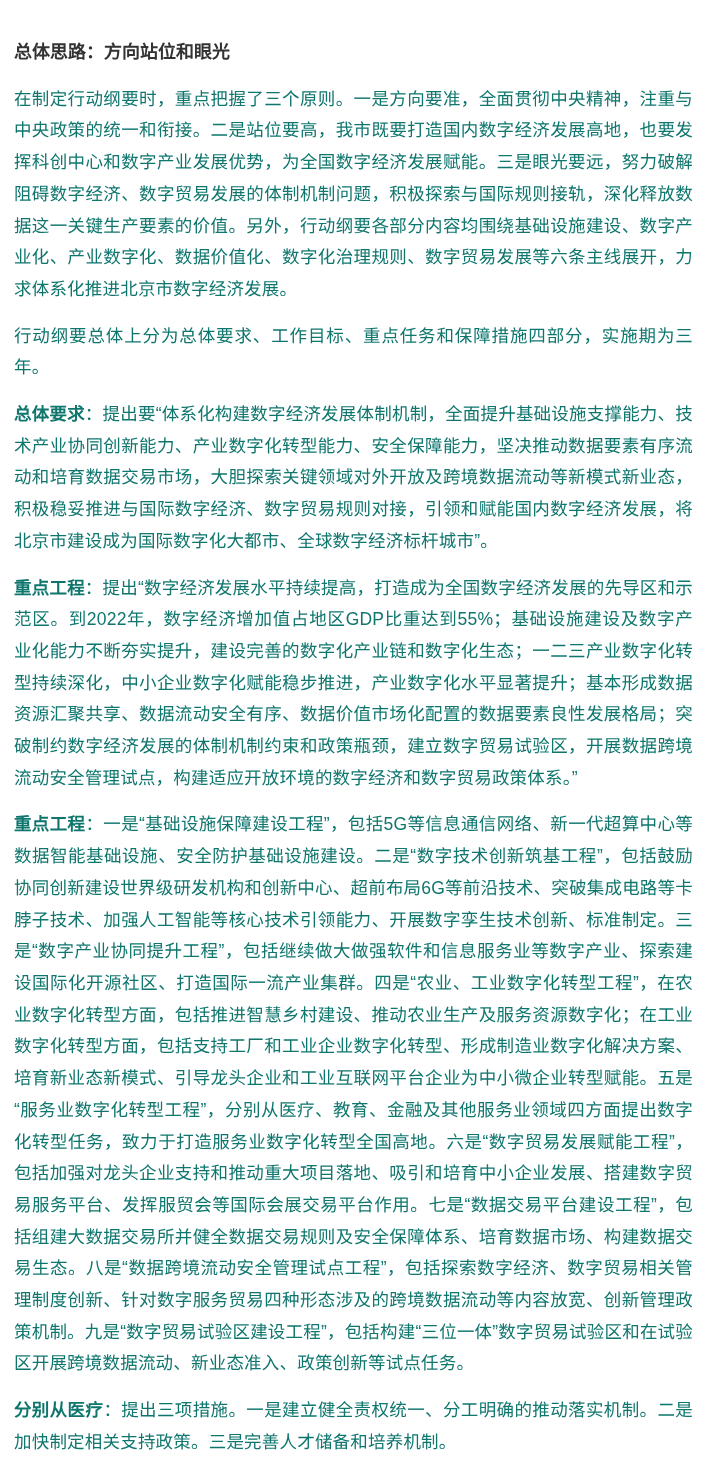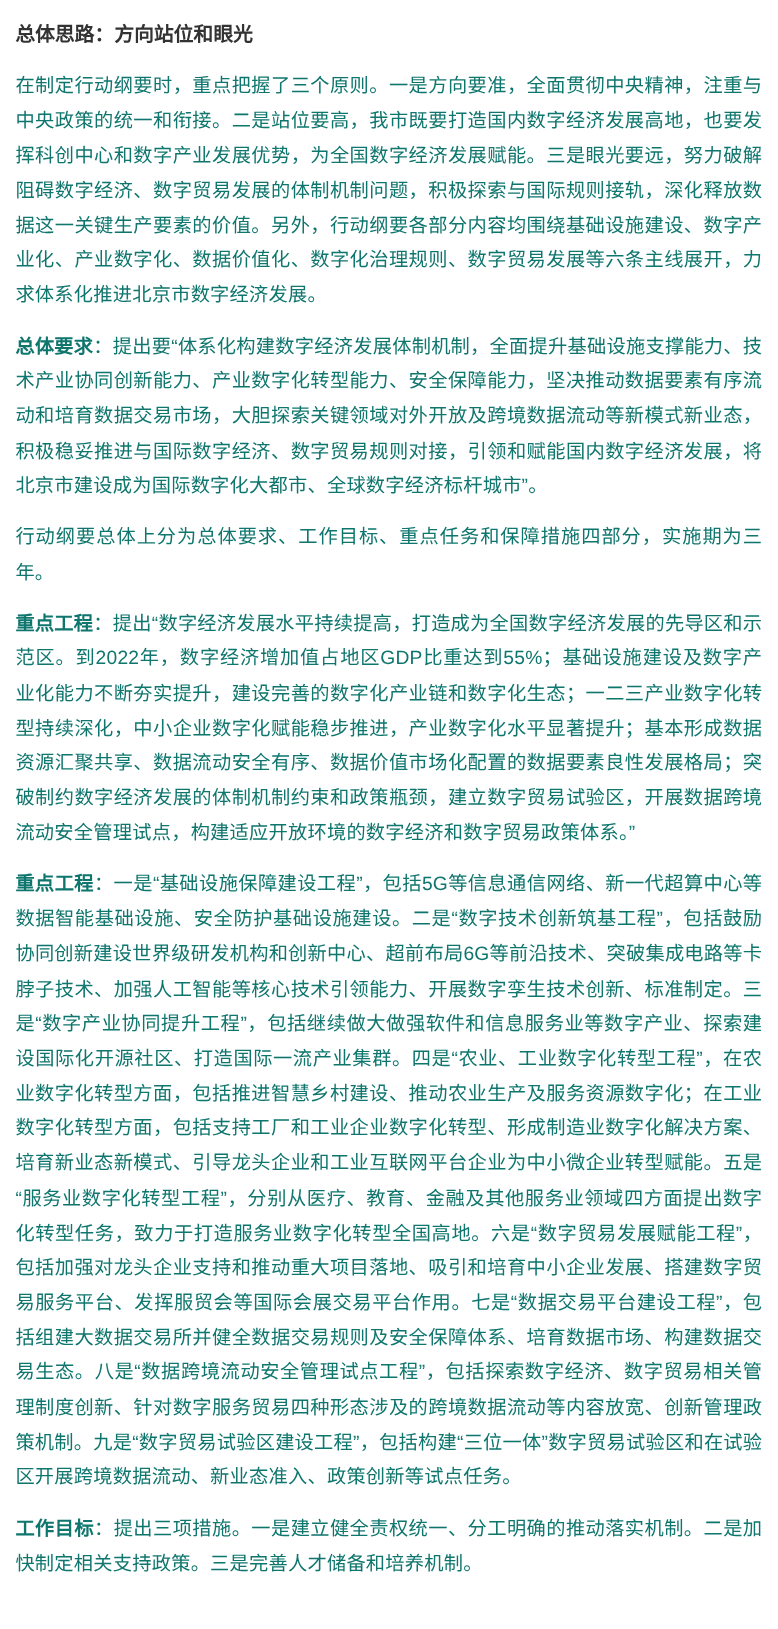--- a/index.html
+++ b/index.html
@@ -18,21 +18,21 @@
     padding: 6px 14px 12px 14px;
   }
   .heading {
     font-size: 18px;
     font-weight: 700;
     line-height: 31.7px;
     margin: 24px 0 15px 0;
     color: #333333;
   }
   .heading:first-child {
-    margin-top: 10px;
+    margin-top: 31px;
   }
   .para {
     font-size: 17.5px;
     line-height: 31.7px;
     margin: 15px 0;
     text-align: justify;
     letter-spacing: 0.2px;
     word-break: break-all;
     color: #0f766e;
   }
@@ -43,23 +43,23 @@
 </head>
 <body>
 
 <main class="article">
 
   <h2 class="heading">总体思路：方向站位和眼光</h2>
 
   <p class="para"><span>在制定行动纲要时，重点把握了三个原则。一是方向要准，全面贯彻中央精神，注重与中央政策的统一和衔接。二是站位要高，我市既要打造国内数字经济发展高地，也要发挥科创中心和数字产业发展优势，为全国数字经济发展赋能。三是眼光要远，努力破解阻碍数字经济、数字贸易发展的体制机制问题，积极探索与国际规则接轨，深化释放数据这一关键生产要素的价值。另外，行动纲要各部分内容均围绕基础设施建设、数字产业化、产业数字化、数据价值化、数字化治理规则、数字贸易发展等六条主线展开，力求体系化推进北京市数字经济发展。</span></p>
 
 
+  <p class="para"><span>行动纲要总体上分为总体要求、工作目标、重点任务和保障措施四部分，实施期为三年。</span></p>
+
   <p class="para"><strong class="lead">总体要求</strong><span>：提出要“体系化构建数字经济发展体制机制，全面提升基础设施支撑能力、技术产业协同创新能力、产业数字化转型能力、安全保障能力，坚决推动数据要素有序流动和培育数据交易市场，大胆探索关键领域对外开放及跨境数据流动等新模式新业态，积极稳妥推进与国际数字经济、数字贸易规则对接，引领和赋能国内数字经济发展，将北京市建设成为国际数字化大都市、全球数字经济标杆城市”。</span></p>
-
-  <p class="para"><span>行动纲要总体上分为总体要求、工作目标、重点任务和保障措施四部分，实施期为三年。</span></p>
 
   <p class="para"><strong class="lead">重点工程</strong><span>：提出“数字经济发展水平持续提高，打造成为全国数字经济发展的先导区和示范区。到2022年，数字经济增加值占地区GDP比重达到55%；基础设施建设及数字产业化能力不断夯实提升，建设完善的数字化产业链和数字化生态；一二三产业数字化转型持续深化，中小企业数字化赋能稳步推进，产业数字化水平显著提升；基本形成数据资源汇聚共享、数据流动安全有序、数据价值市场化配置的数据要素良性发展格局；突破制约数字经济发展的体制机制约束和政策瓶颈，建立数字贸易试验区，开展数据跨境流动安全管理试点，构建适应开放环境的数字经济和数字贸易政策体系。”</span></p>
 
   <p class="para"><strong class="lead">重点工程</strong><span>：一是“基础设施保障建设工程”，包括5G等信息通信网络、新一代超算中心等数据智能基础设施、安全防护基础设施建设。二是“数字技术创新筑基工程”，包括鼓励协同创新建设世界级研发机构和创新中心、超前布局6G等前沿技术、突破集成电路等卡脖子技术、加强人工智能等核心技术引领能力、开展数字孪生技术创新、标准制定。三是“数字产业协同提升工程”，包括继续做大做强软件和信息服务业等数字产业、探索建设国际化开源社区、打造国际一流产业集群。四是“农业、工业数字化转型工程”，在农业数字化转型方面，包括推进智慧乡村建设、推动农业生产及服务资源数字化；在工业数字化转型方面，包括支持工厂和工业企业数字化转型、形成制造业数字化解决方案、培育新业态新模式、引导龙头企业和工业互联网平台企业为中小微企业转型赋能。五是“服务业数字化转型工程”，分别从医疗、教育、金融及其他服务业领域四方面提出数字化转型任务，致力于打造服务业数字化转型全国高地。六是“数字贸易发展赋能工程”，包括加强对龙头企业支持和推动重大项目落地、吸引和培育中小企业发展、搭建数字贸易服务平台、发挥服贸会等国际会展交易平台作用。七是“数据交易平台建设工程”，包括组建大数据交易所并健全数据交易规则及安全保障体系、培育数据市场、构建数据交易生态。八是“数据跨境流动安全管理试点工程”，包括探索数字经济、数字贸易相关管理制度创新、针对数字服务贸易四种形态涉及的跨境数据流动等内容放宽、创新管理政策机制。九是“数字贸易试验区建设工程”，包括构建“三位一体”数字贸易试验区和在试验区开展跨境数据流动、新业态准入、政策创新等试点任务。</span></p>
 
-  <p class="para"><strong class="lead">工作目标</strong><span>：提出三项措施。一是建立健全责权统一、分工明确的推动落实机制。二是加快制定相关支持政策。三是完善人才储备和培养机制。</span></p>
+  <p class="para"><strong class="lead">分别从医疗</strong><span>：提出三项措施。一是建立健全责权统一、分工明确的推动落实机制。二是加快制定相关支持政策。三是完善人才储备和培养机制。</span></p>
 
 </main>
 
 </body></html>

